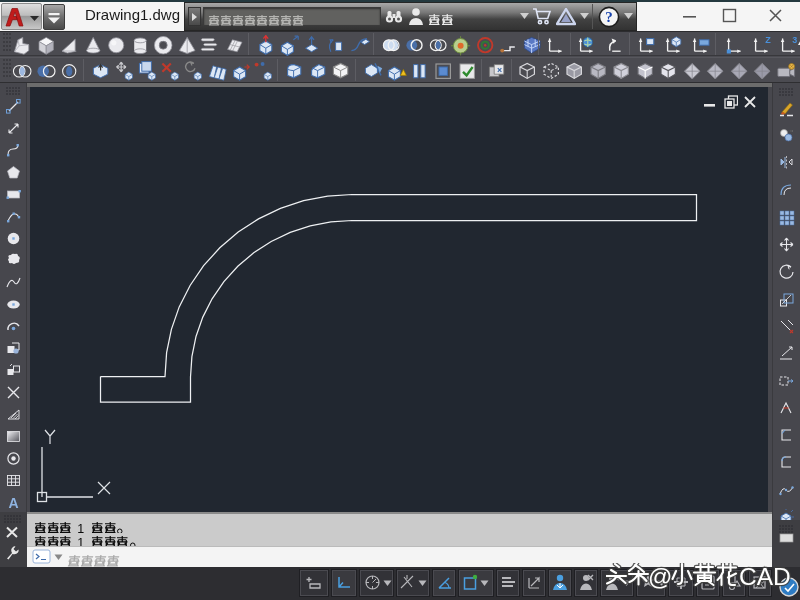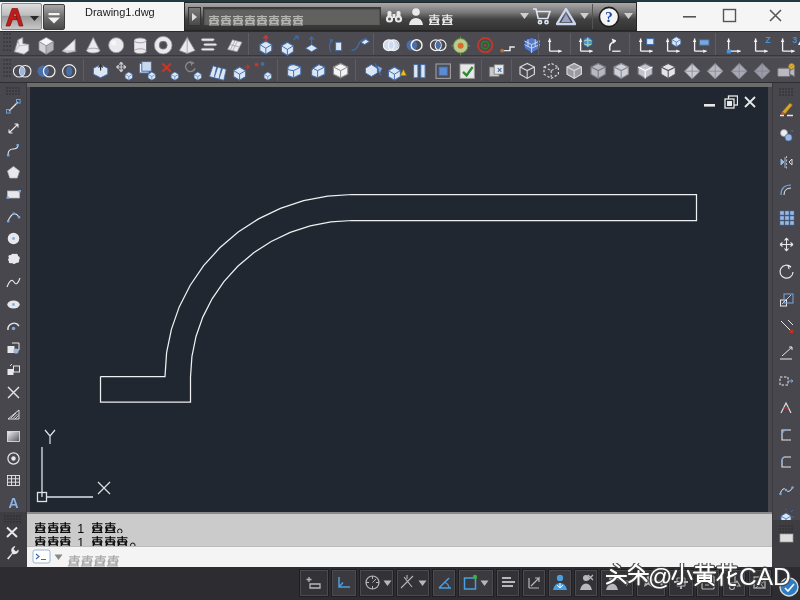--- a/index.html
+++ b/index.html
@@ -8,21 +8,21 @@
       <path d="M2,20 L8,2.5 h5.5 L19,20 h-3.8 L11,6 L9.6,10.5 h2.6 l1,3.2 h-4.8 L6,20 Z" fill="#c01c1c" stroke="#8a1010" stroke-width="0.7"></path>
     </svg>
     <svg style="position:absolute;left:29px;top:15px" width="11" height="7" viewBox="0 0 11 7">
       <path d="M1,1 h9 l-4.5,5 z" fill="#2a2a2a"></path>
     </svg>
     <div style="position:absolute;left:43px;top:4px;width:22px;height:26px;background:linear-gradient(#a8a8a8,#6e6e6e 50%,#4a4a4a);border:1px solid #3c3c3c;border-radius:2px"></div>
     <svg style="position:absolute;left:47px;top:12px" width="14" height="12" viewBox="0 0 14 12">
       <rect x="1.5" y="1" width="11" height="2.2" fill="#f2f2f2"></rect>
       <path d="M1,5.5 h12 l-6,6 z" fill="#f2f2f2"></path>
     </svg>
-    <div style="position:absolute;left:85px;top:6px;font-family:'Liberation Sans',sans-serif;font-size:11px;color:#1a1a1a">Drawing1.dwg</div>
+    <div style="position:absolute;left:85px;top:6px;font-family:'Liberation Sans',sans-serif;font-size:15px;color:#1a1a1a">Drawing1.dwg</div>
     <div style="position:absolute;left:184px;top:2px;width:453px;height:29px;background:linear-gradient(#a8a8a8,#787878 35%,#424242 60%,#323232);border:1px solid #262626"></div>
     <div style="position:absolute;left:188px;top:7px;width:13px;height:19px;background:linear-gradient(#7a7a7a,#4a4a4a);border:1px solid #333"></div>
     <svg style="position:absolute;left:191px;top:13px" width="8" height="8" viewBox="0 0 8 8">
       <path d="M1,0 l5,4 l-5,4 z" fill="#ddd"></path>
     </svg>
     <div style="position:absolute;left:203px;top:7px;width:178px;height:19px;background:#61615f;border:1px solid #3a3a3a;box-shadow:inset 0 1px 2px rgba(0,0,0,.5)"></div>
     <div style="position:absolute;left:208px;top:10px;width:170px;height:14px;"><span style="letter-spacing:1px;white-space:nowrap"><svg width="12" height="12" viewBox="0 0 12 12" style="display:inline-block;vertical-align:-2px">
           <g stroke="#b9b9b6" stroke-width="1.1428571428571428" fill="none" opacity="0.95">
             <path d="M0.96,2.64 H11.04 M6.0,0.96 V6.6000000000000005 M0.96,6.6000000000000005 H11.04 M2.16,4.5600000000000005 H9.84 M2.16,4.5600000000000005 V9.36 H9.84 V4.800000000000001 M0.96,11.04 H11.04 M3.5999999999999996,7.4399999999999995 L1.6800000000000002,11.04 M8.399999999999999,7.4399999999999995 L10.32,11.04"></path>
           </g>

